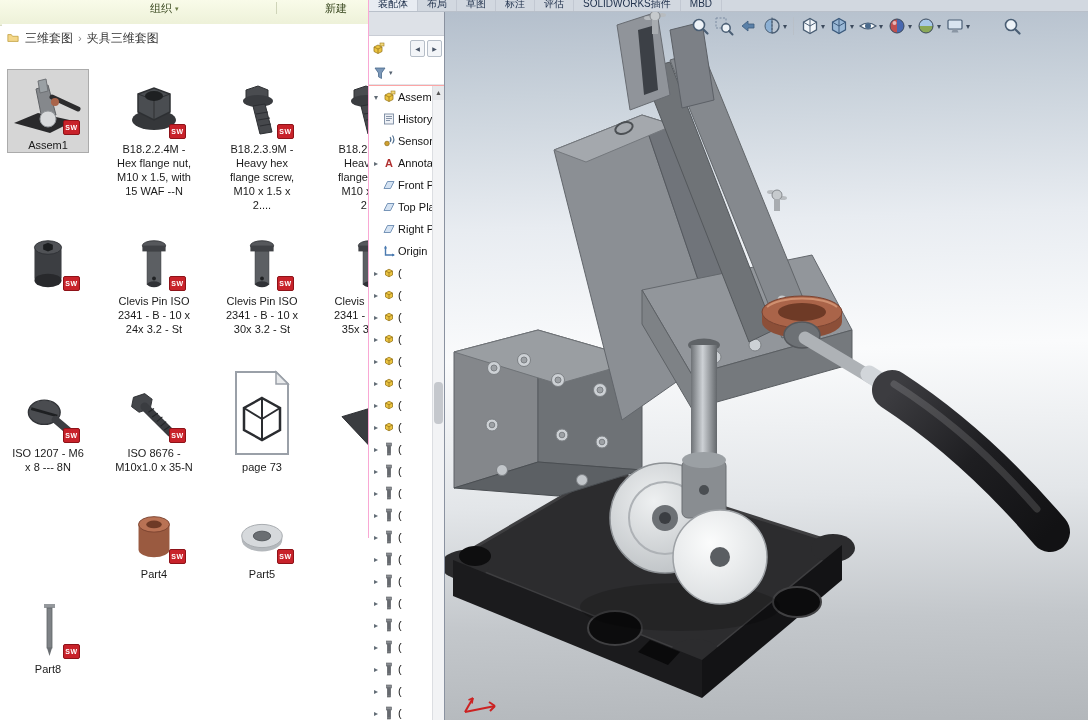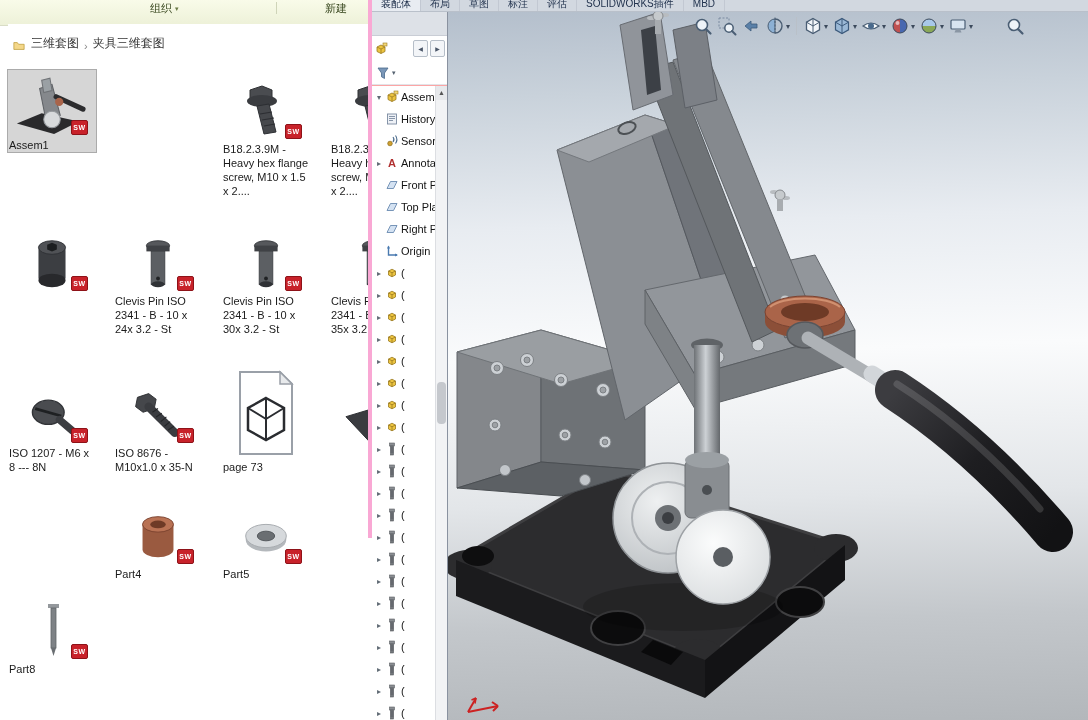--- a/index.html
+++ b/index.html
@@ -8,38 +8,38 @@
   #app{position:relative;width:1088px;height:720px;background:#fff}
 
   
   .explorer{position:absolute;left:0;top:0;width:380px;height:720px;background:#fff;z-index:1}
   .exp-toolbar{position:absolute;left:0;top:0;width:380px;height:26px;
     background:linear-gradient(#f9fbe9,#edf1d8);border-bottom:1px solid #d9ddc6;
     font-size:11px;color:#39481f}
   .exp-btn{position:absolute;top:1px;display:flex;align-items:center;gap:3px;cursor:default}
   .exp-caret{font-size:7px;color:#6a7a46}
   .exp-sep{position:absolute;left:276px;top:2px;width:1px;height:12px;background:#cfd4b8}
-  .exp-address{position:absolute;left:8px;top:24px;width:380px;height:28px;display:flex;
-    align-items:flex-end;gap:5px;font-size:12px;color:#333;padding-left:4px;background:#fff}
+  .exp-address{position:absolute;left:2px;top:24px;width:380px;height:28px;display:flex;
+    align-items:center;gap:5px;font-size:12px;color:#333;padding-left:4px;background:#fff}
   .crumb{cursor:default}
   .crumb-sep{color:#888;font-size:11px}
   .fold{width:14px;height:12px;flex:none}
 
-  .fitem{position:absolute;width:88px;text-align:left}
+  .fitem{position:absolute;width:80px;text-align:center}
   .fitem .thumb{position:relative;display:flex;align-items:flex-end;justify-content:center}
   .fitem .thumb svg{display:block;margin:0 auto}
   .cap{font-size:11px;line-height:14px;color:#1b1b1b;padding:2px 1px 0;word-wrap:break-word}
   .fitem.sel{background:#d6d6d6;outline:1px solid #ababab}
   .sw{position:absolute;right:8px;bottom:1px;width:17px;height:15px;background:#c8222a;
     color:#fff;font-size:7px;font-weight:bold;display:flex;align-items:center;justify-content:center;
     border-radius:2px;border:1px solid #8e1218;letter-spacing:.5px}
 
   
   .swwin{position:absolute;left:368px;top:0;width:720px;height:538px;background:#fca5a5;z-index:5;
-    border-left:4px solid #f9a8d4}
+    border-left:1px solid #f9a8d4}
   .ribbon{position:absolute;left:0;top:0;width:720px;height:12px;background:#d2d8e0;
     border-bottom:1px solid #b9c0ca;display:flex;overflow:hidden}
   .rtab{height:17px;line-height:17px;margin-top:-5px;padding:0 9px;font-size:10px;color:#22334e;
     border-right:1px solid #c2c8d2;white-space:nowrap;cursor:default}
   .rtab.active{background:#e8ecf2}
   .ptop{position:absolute;left:0;top:12px;width:75px;height:24px;background:#dde1e7;border-bottom:1px solid #c9cdd5}
   .ptools{position:absolute;left:0;top:36px;width:75px;height:25px;background:#fff;display:flex;
     align-items:center;gap:2px;padding:0 2px}
   .navbtn{width:15px;height:17px;border:1px solid #b6bec8;background:#f3f5f8;font-size:6px;color:#4a5668;
     display:flex;align-items:center;justify-content:center;border-radius:2px}
@@ -263,20 +263,29 @@
     </div>
 
     <div class="fitem sel" style="left:8px;top:70px">
       <div class="thumb" style="height:66px">
           <svg width="84" height="62" viewBox="0 0 80 60">
             <use href="#th-assem"></use>
           </svg>
         <span class="sw">SW</span>
         </div>
       <div class="cap">Assem1</div>
+    </div>
+    <div class="fitem" style="left:114px;top:76px">
+      <div class="thumb" style="height:64px">
+          <svg width="80" height="60" viewBox="0 0 80 60">
+            <use href="#th-nut"></use>
+          </svg>
+        <span class="sw">SW</span>
+        </div>
+      <div class="cap">B18.2.2.4M - Hex flange nut, M10 x 1.5, with 15 WAF --N</div>
     </div>
     <div class="fitem" style="left:222px;top:76px">
       <div class="thumb" style="height:64px">
           <svg width="80" height="60" viewBox="0 0 80 60">
             <use href="#th-screw"></use>
           </svg>
         <span class="sw">SW</span>
         </div>
       <div class="cap">B18.2.3.9M - Heavy hex flange screw, M10 x 1.5 x 2....</div>
     </div>

